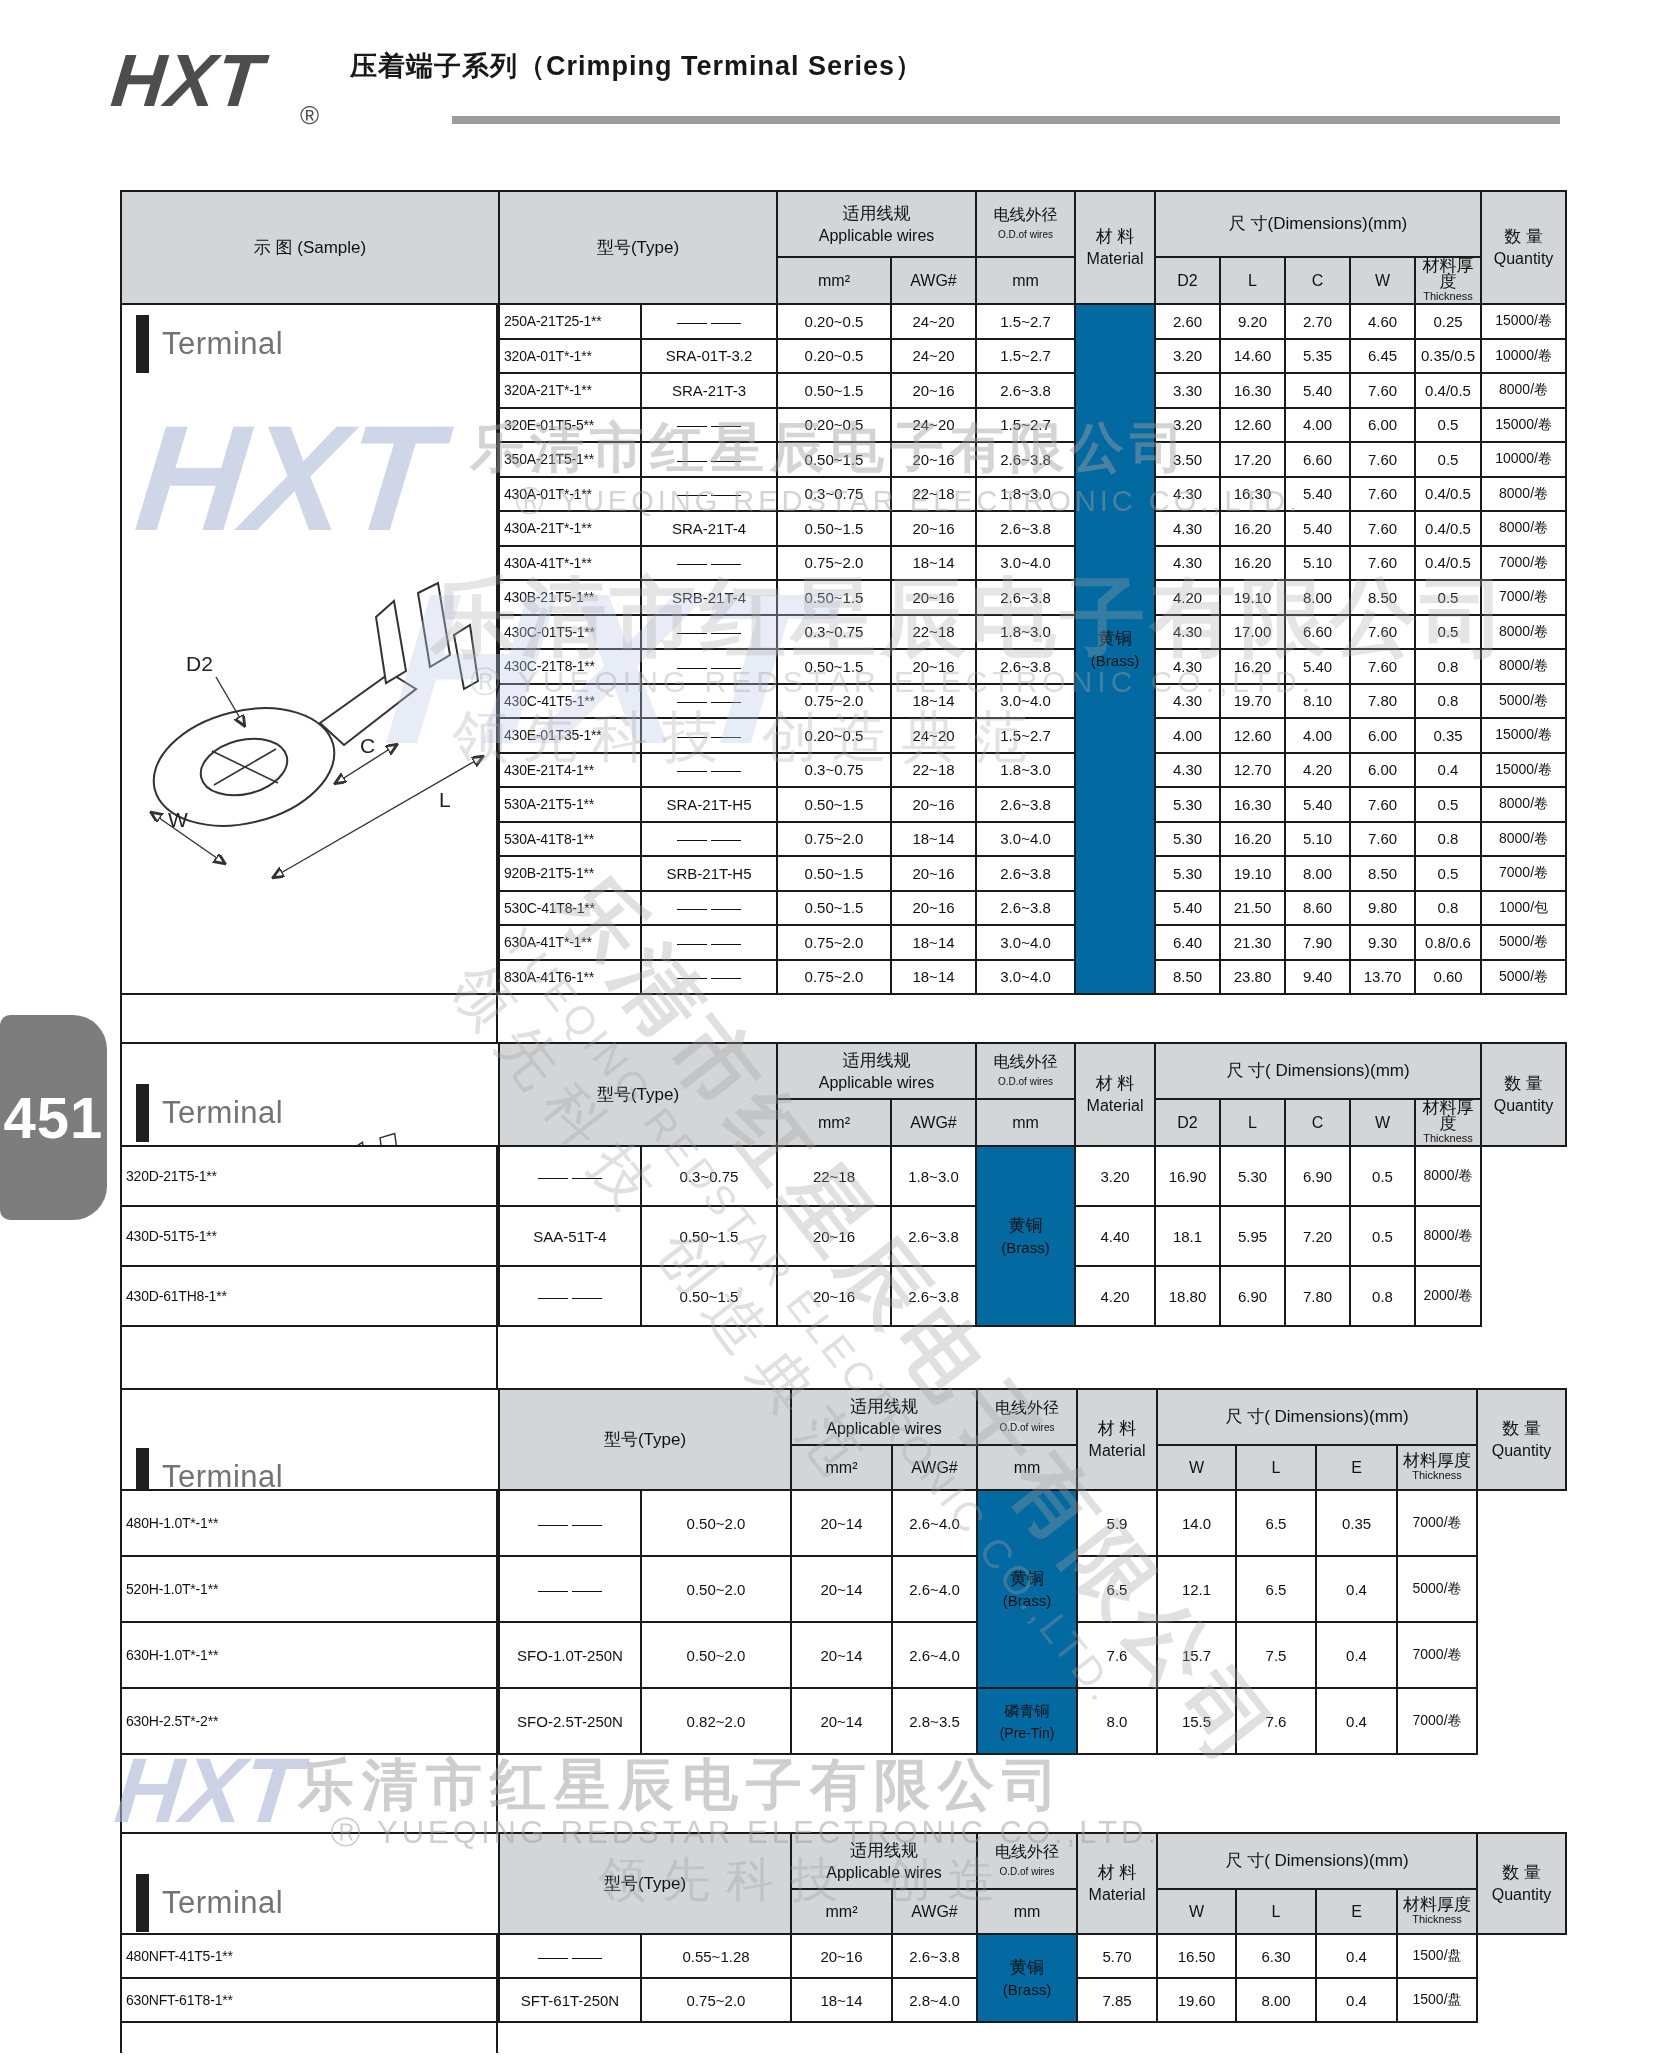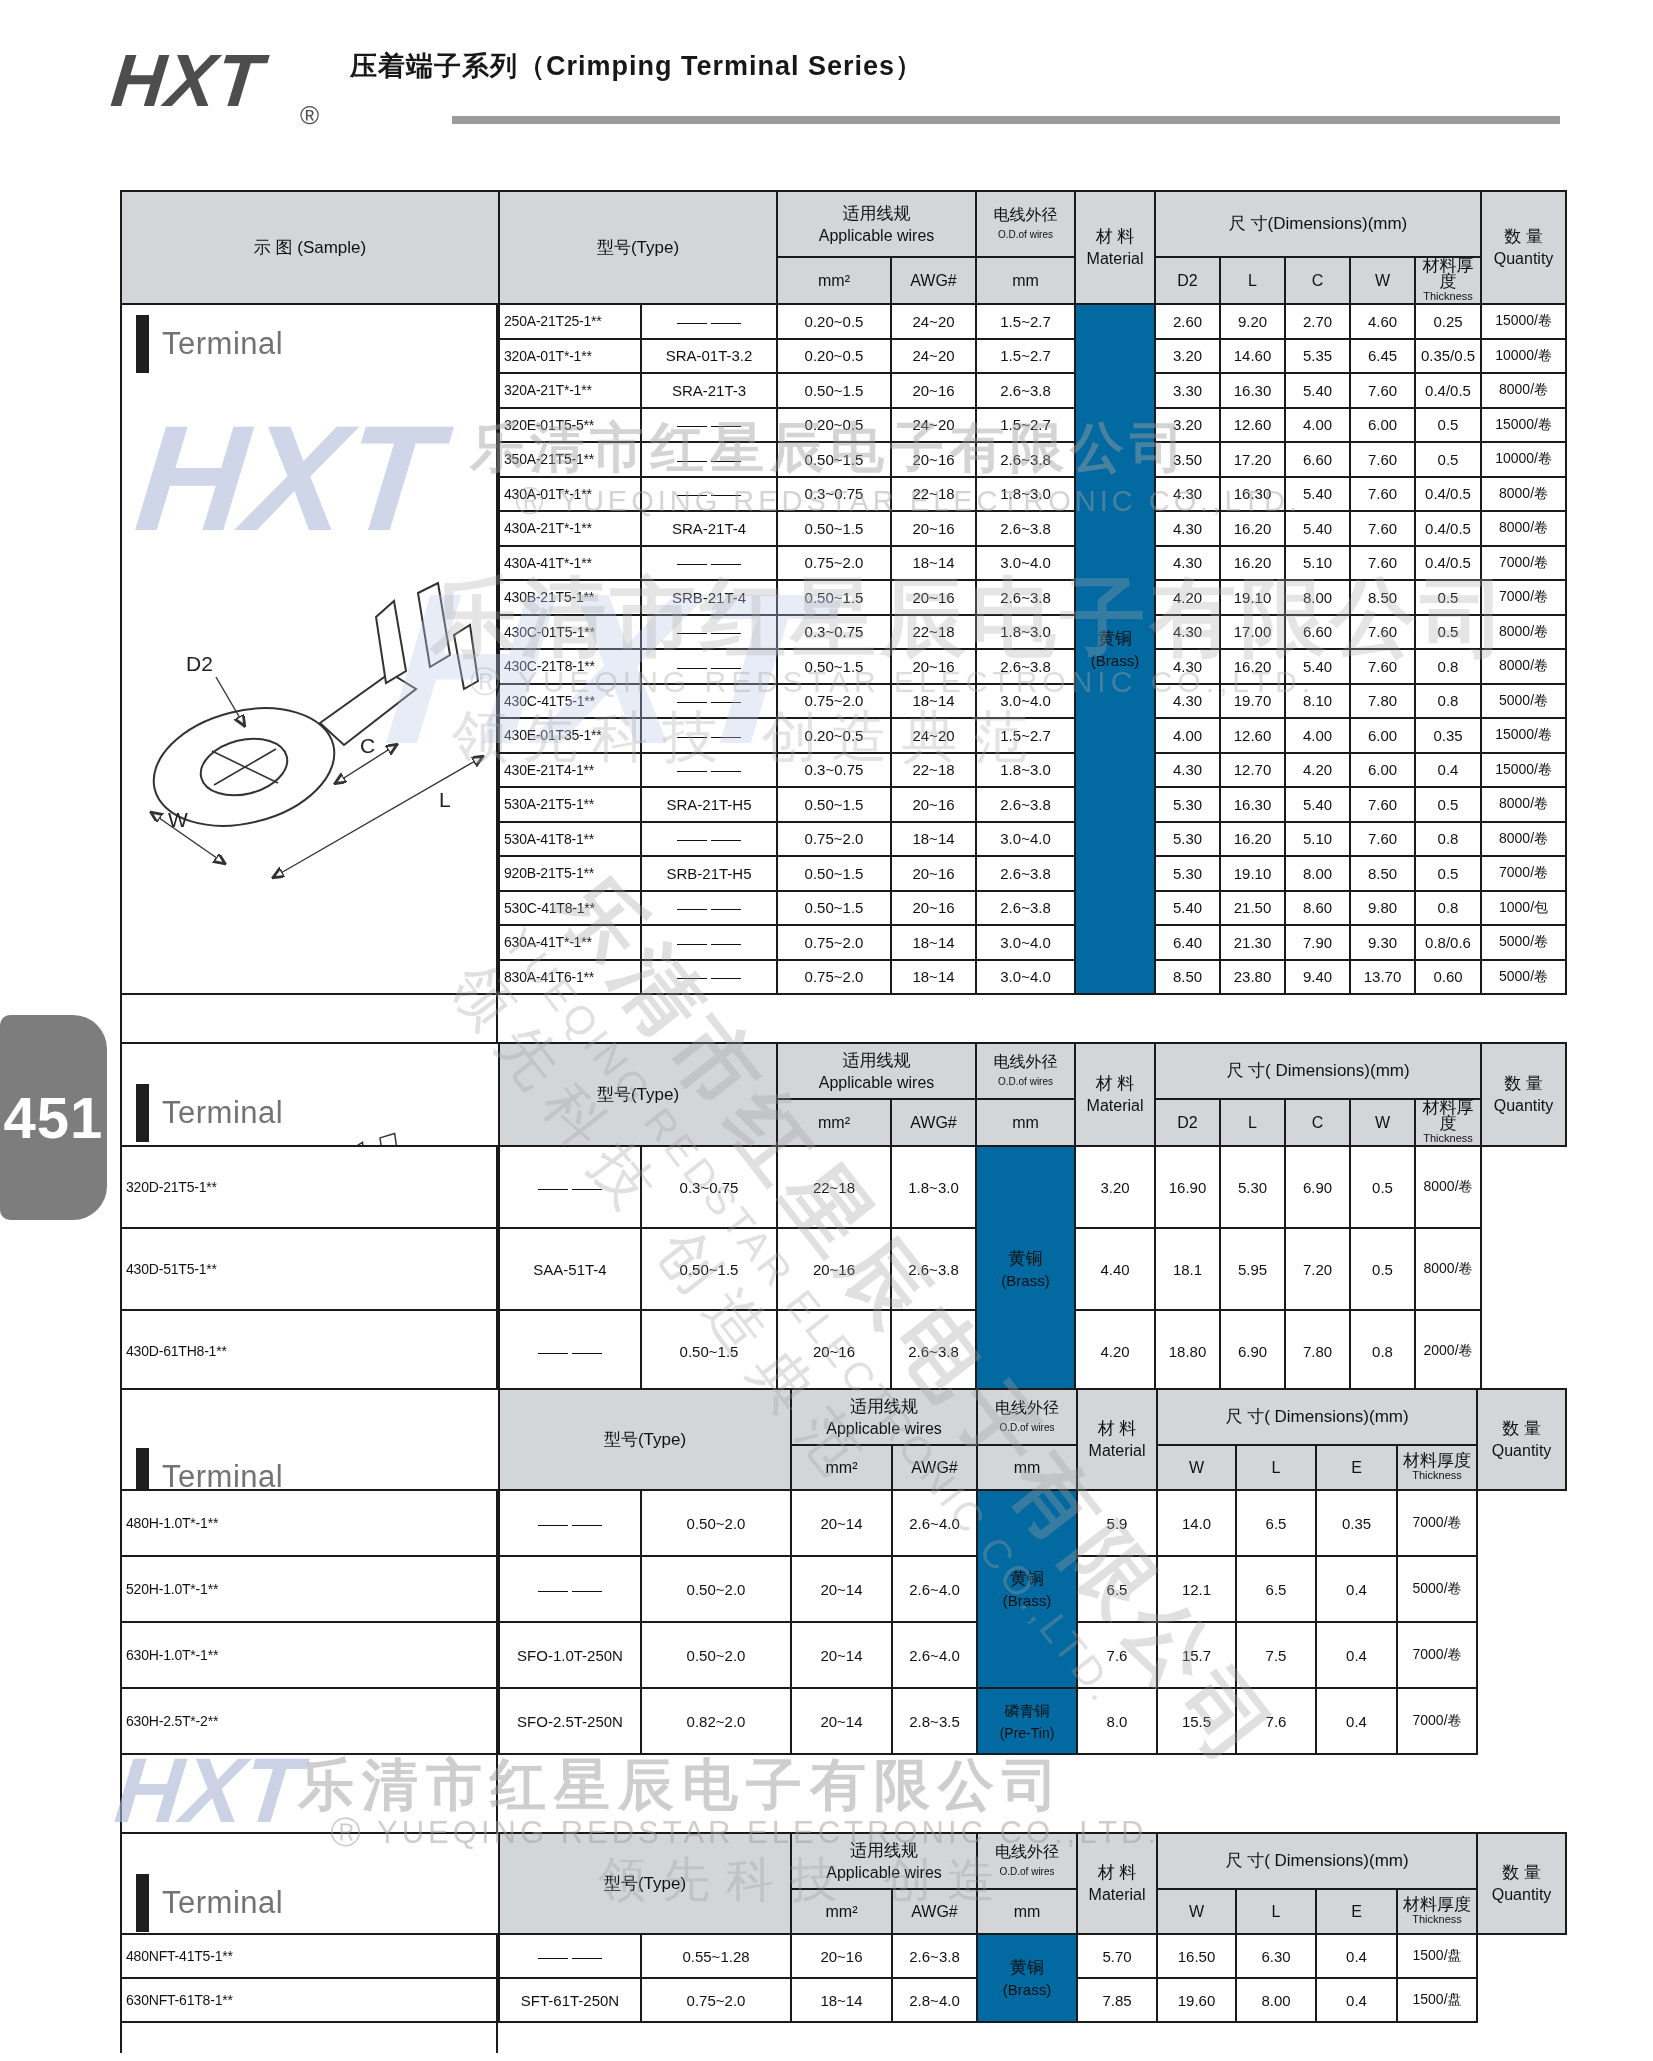--- a/index.html
+++ b/index.html
@@ -35,21 +35,21 @@
   td.matCell{background:#0369a1;}
   .mz{font-size:17px;line-height:24px;}
   .me{font-size:15px;line-height:20px;}
   .t1{left:120px;top:190px;width:1445px;}
   .t2{left:120px;top:1042px;width:1445px;}
   .t3{left:120px;top:1388px;width:1445px;}
   .t4{left:120px;top:1832px;width:1445px;}
   .t1 tr.ha{height:66px;} .t1 tr.hb{height:46px;} .t1 tbody tr{height:34.5px;}
   .t2 tr.ha,.t3 tr.ha,.t4 tr.ha{height:56px;}
   .t2 tr.hb,.t3 tr.hb,.t4 tr.hb{height:45px;}
-  .t2 tbody tr{height:82px;} .t3 tbody tr{height:66px;} .t4 tbody tr{height:44px;}
+  .t2 tbody tr{height:60px;} .t3 tbody tr{height:66px;} .t4 tbody tr{height:44px;}
   .sampleCell{position:relative;vertical-align:top;}
   .seclab{position:absolute;display:flex;align-items:center;}
   .seclab .bar{width:13px;height:58px;background:#1f1f1f;margin-right:13px;}
   .seclab .txt{font-size:31px;color:#737373;letter-spacing:0.5px;}
   .draw{position:absolute;left:2px;}
   .draw path,.draw ellipse,.draw rect,.draw circle{fill:#fff;stroke:#333;stroke-width:2;}
   .draw line{stroke:#333;stroke-width:1.6;}
   .draw .dim{stroke:#333;stroke-width:1.4;fill:none;}
   .draw text{font-size:21px;fill:#222;stroke:none;}
   

